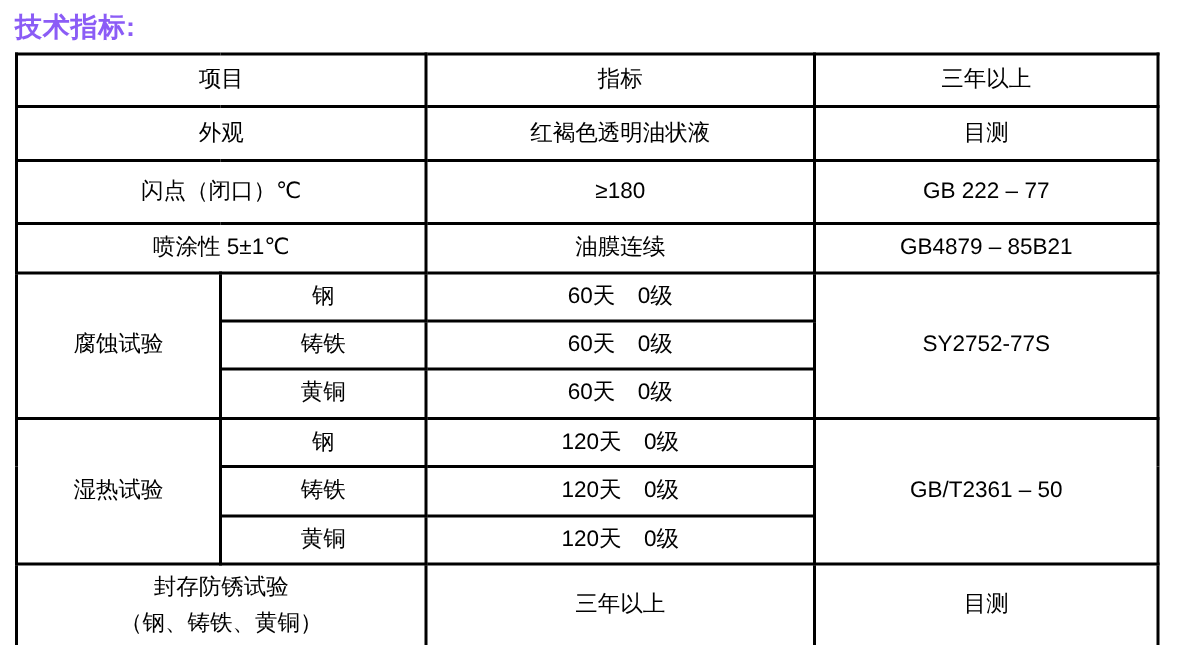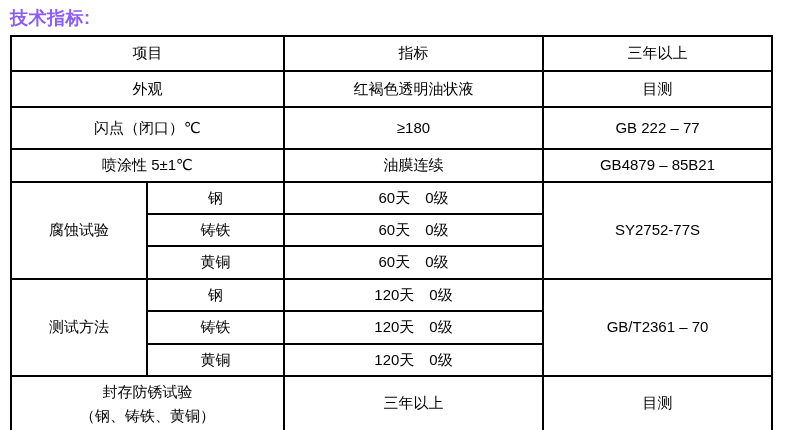--- a/index.html
+++ b/index.html
@@ -88,24 +88,24 @@
       <tr style="height:32px">
         <td>铸铁</td>
         <td>60天　0级</td>
       </tr>
       <tr style="height:33px">
         <td>黄铜</td>
         <td>60天　0级</td>
       </tr>
 
       <tr style="height:32px">
-        <td rowspan="3">测试方法</td>
+        <td rowspan="3">湿热试验</td>
         <td>钢</td>
         <td>120天　0级</td>
-        <td rowspan="3">GB/T2361 – 70</td>
+        <td rowspan="3">GB/T2361 – 50</td>
       </tr>
       <tr style="height:33px">
         <td>铸铁</td>
         <td>120天　0级</td>
       </tr>
       <tr style="height:32px">
         <td>黄铜</td>
         <td>120天　0级</td>
       </tr>
 

